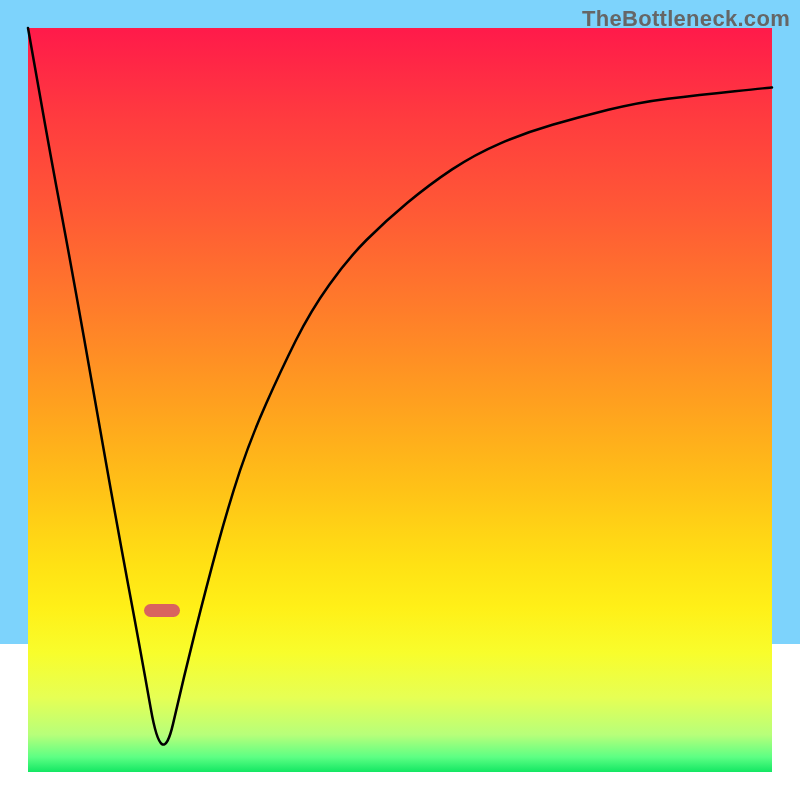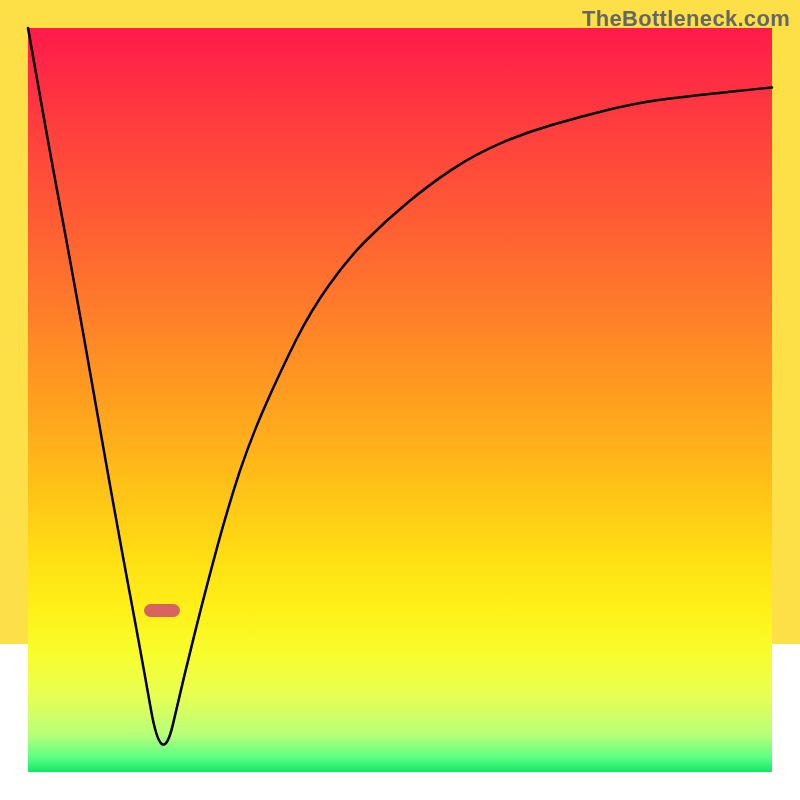--- a/index.html
+++ b/index.html
@@ -6,21 +6,21 @@
     margin: 0;
     padding: 0;
     width: 800px;
     height: 800px;
     overflow: hidden;
     font-family: Arial, Helvetica, sans-serif;
   }
   .outer {
     width: 800px;
     height: 644px;
-    background: #fde047;
+    background: #7dd3fc;
     position: relative;
   }
   .plot {
     position: absolute;
     left: 28px;
     top: 28px;
     width: 744px;
     height: 744px;
     background: linear-gradient(to bottom,
       #ff1a4a 0%,

